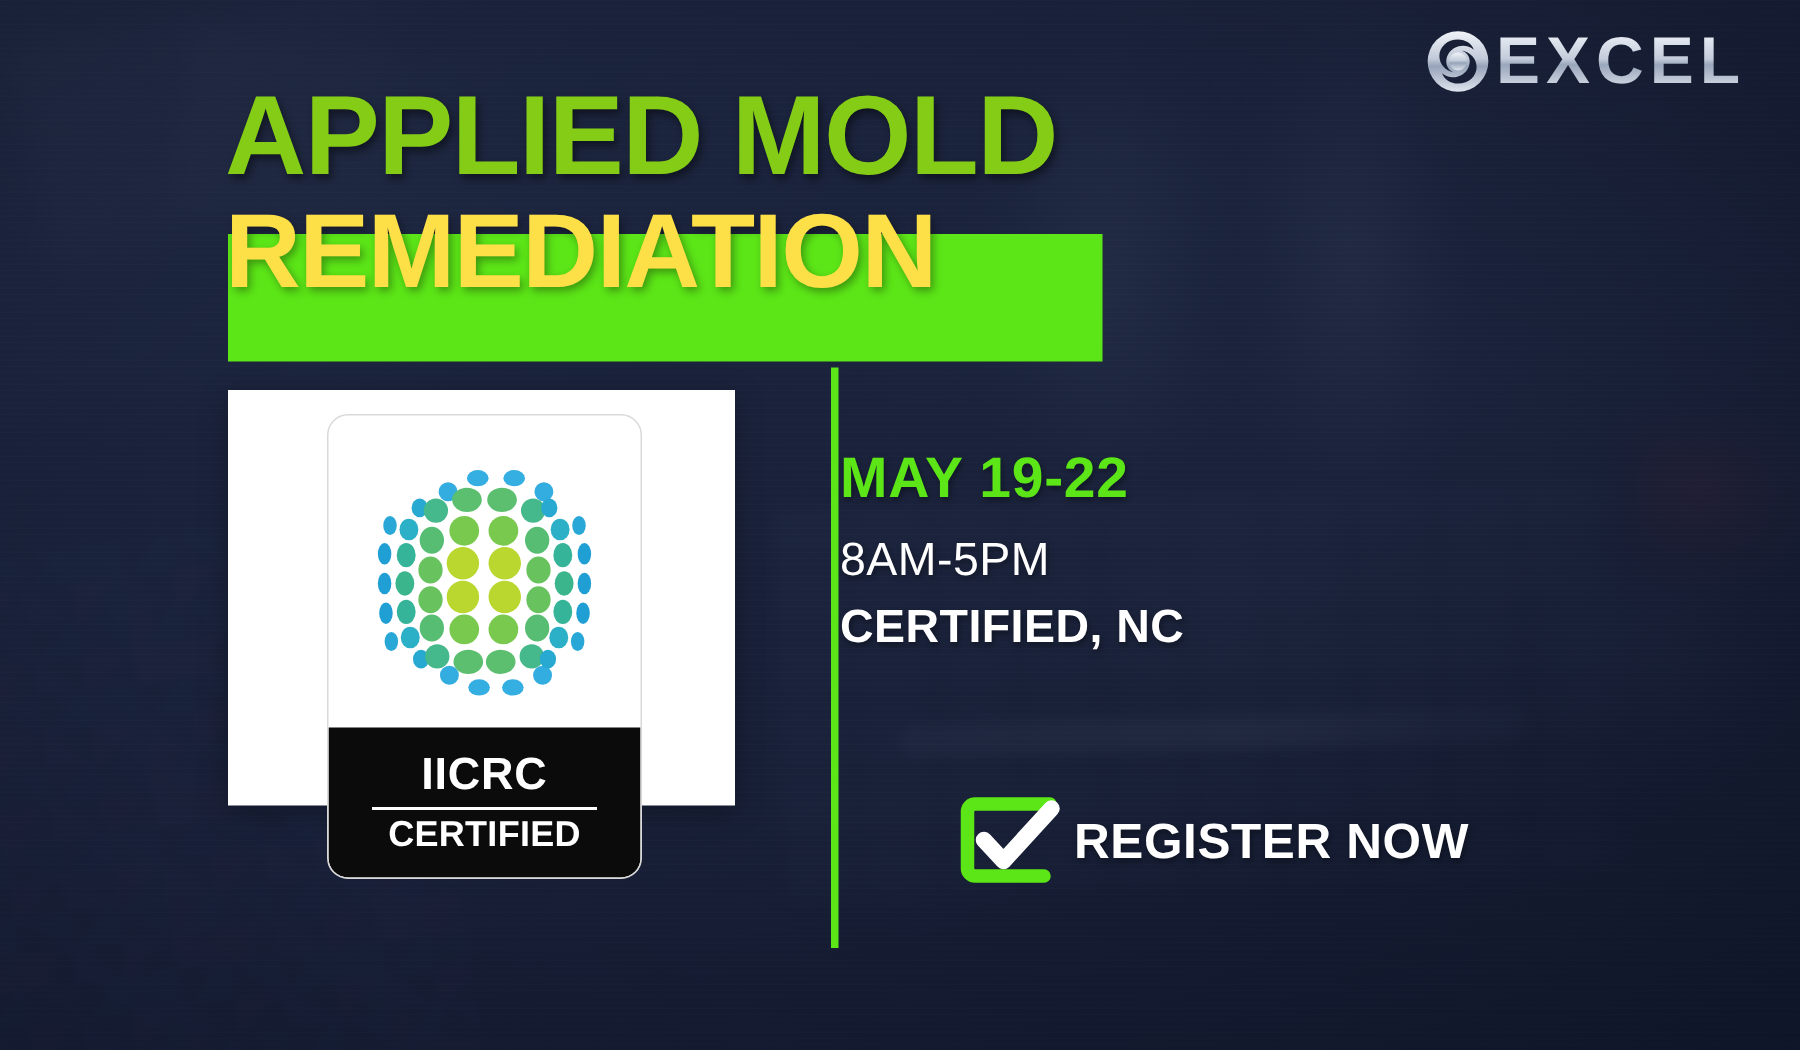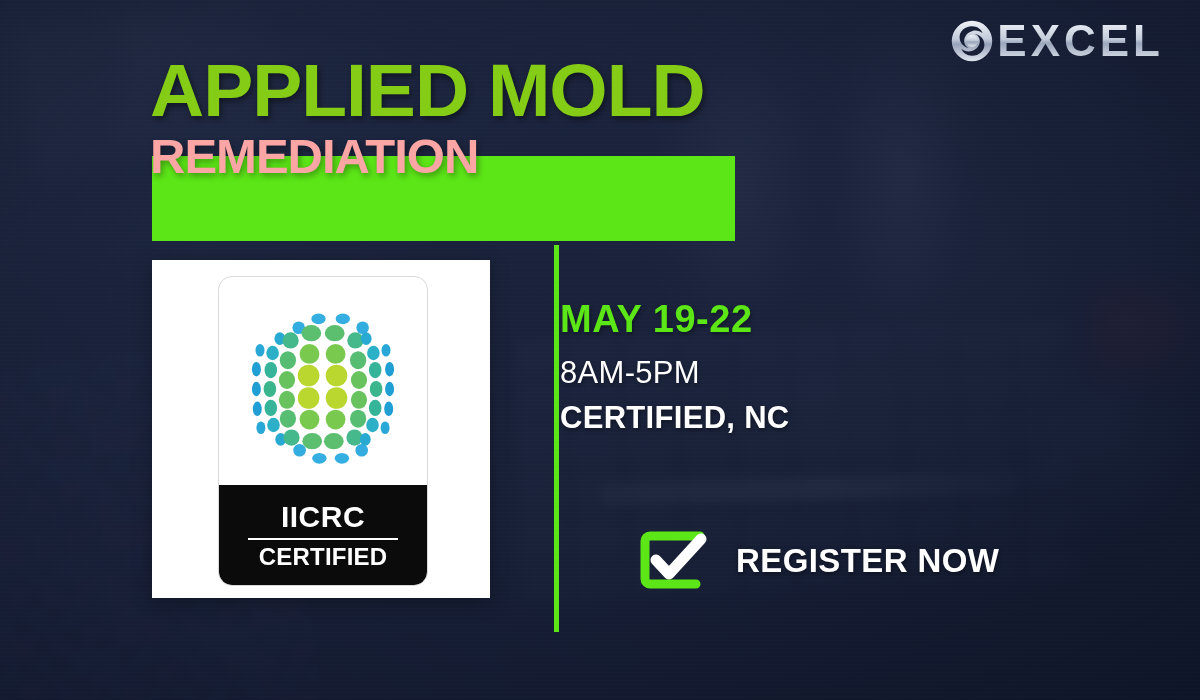--- a/index.html
+++ b/index.html
@@ -182,33 +182,33 @@
     left: 2px;
     top: 24px;
     width: 583px;
     height: 85px;
     background: #5ce617;
     z-index: 0;
   }
   .headline-line2 {
     position: relative;
     z-index: 1;
-    font-size: 49px;
-    font-weight: 700;
-    color: #fca5a5;
+    font-size: 70px;
+    font-weight: 700;
+    color: #fde047;
     letter-spacing: -1px;
     line-height: 1;
     text-shadow: 2px 3px 6px rgba(0,0,0,0.35);
   }
 
   
   .cert-card {
     position: absolute;
     left: 152px; top: 260px;
-    width: 338px; height: 338px;
+    width: 338px; height: 277px;
     background: #ffffff;
     box-shadow: 0 4px 18px rgba(0,0,0,0.28);
   }
   .cert-inner {
     position: absolute;
     left: 66px; top: 16px;
     width: 208px; height: 308px;
     border: 1px solid #d9d9d9;
     border-radius: 14px;
     background: #ffffff;
@@ -293,21 +293,21 @@
     line-height: 1.2;
     text-shadow: 1px 2px 4px rgba(0,0,0,0.4);
   }
 
   
   .cta {
     position: absolute;
     left: 638px; top: 527px;
     display: flex;
     align-items: center;
-    gap: 28px;
+    gap: 8px;
   }
   .cta-check { width: 70px; height: 66px; display: block; flex: none; }
   .cta-label {
     color: #ffffff;
     font-size: 33px;
     font-weight: 700;
     letter-spacing: 0.4px;
     line-height: 1;
     text-shadow: 1px 2px 4px rgba(0,0,0,0.4);
   }

